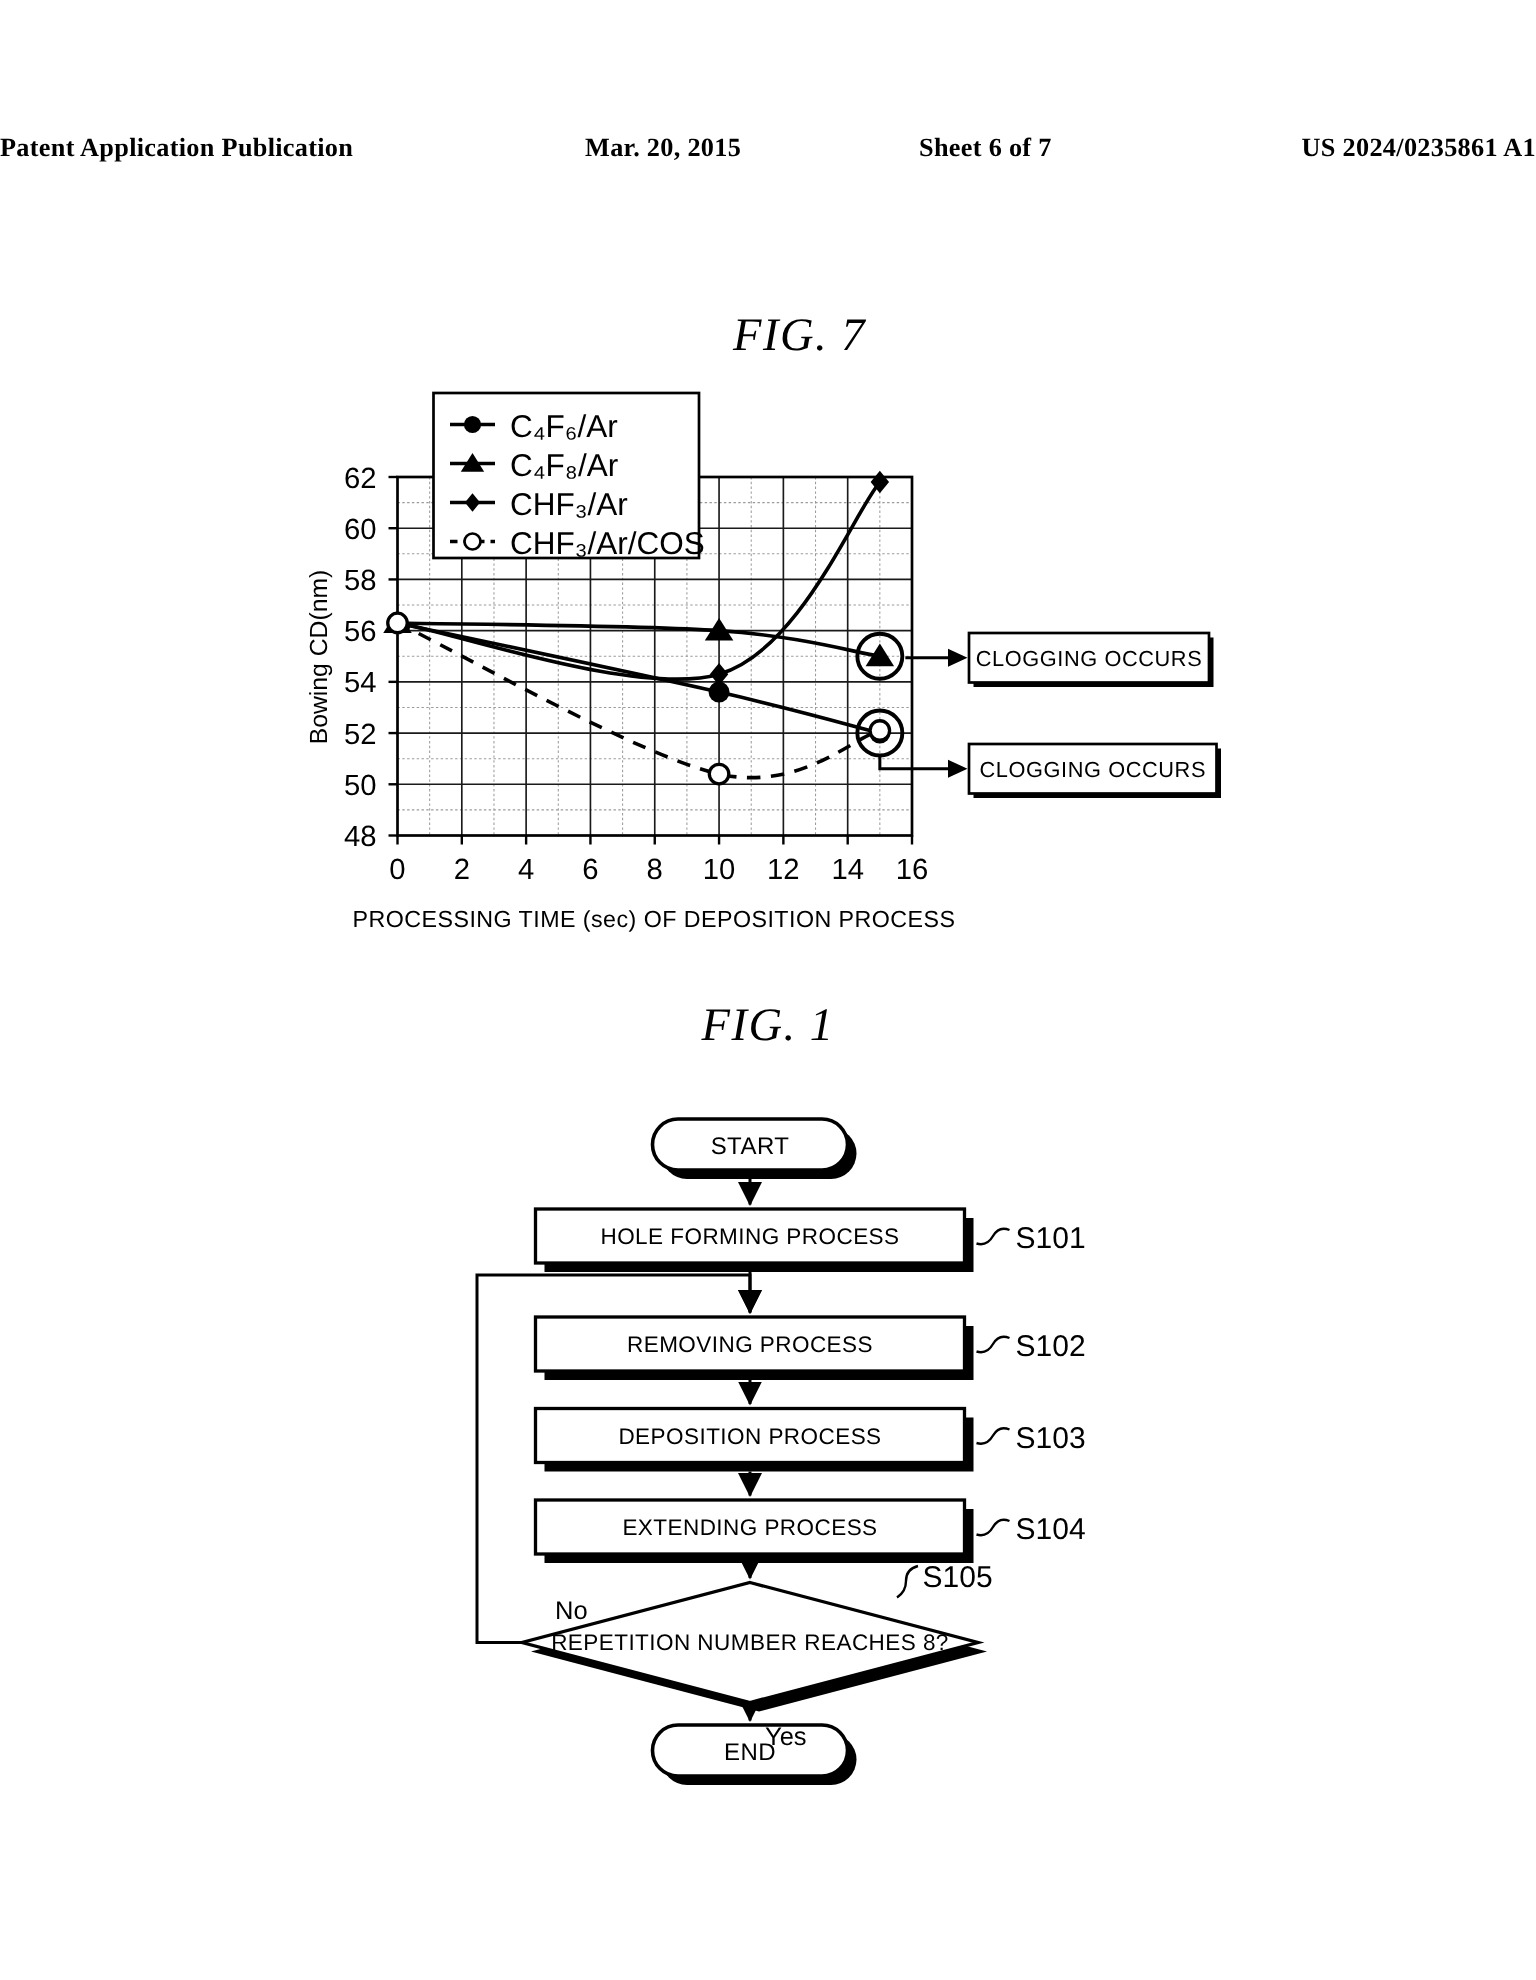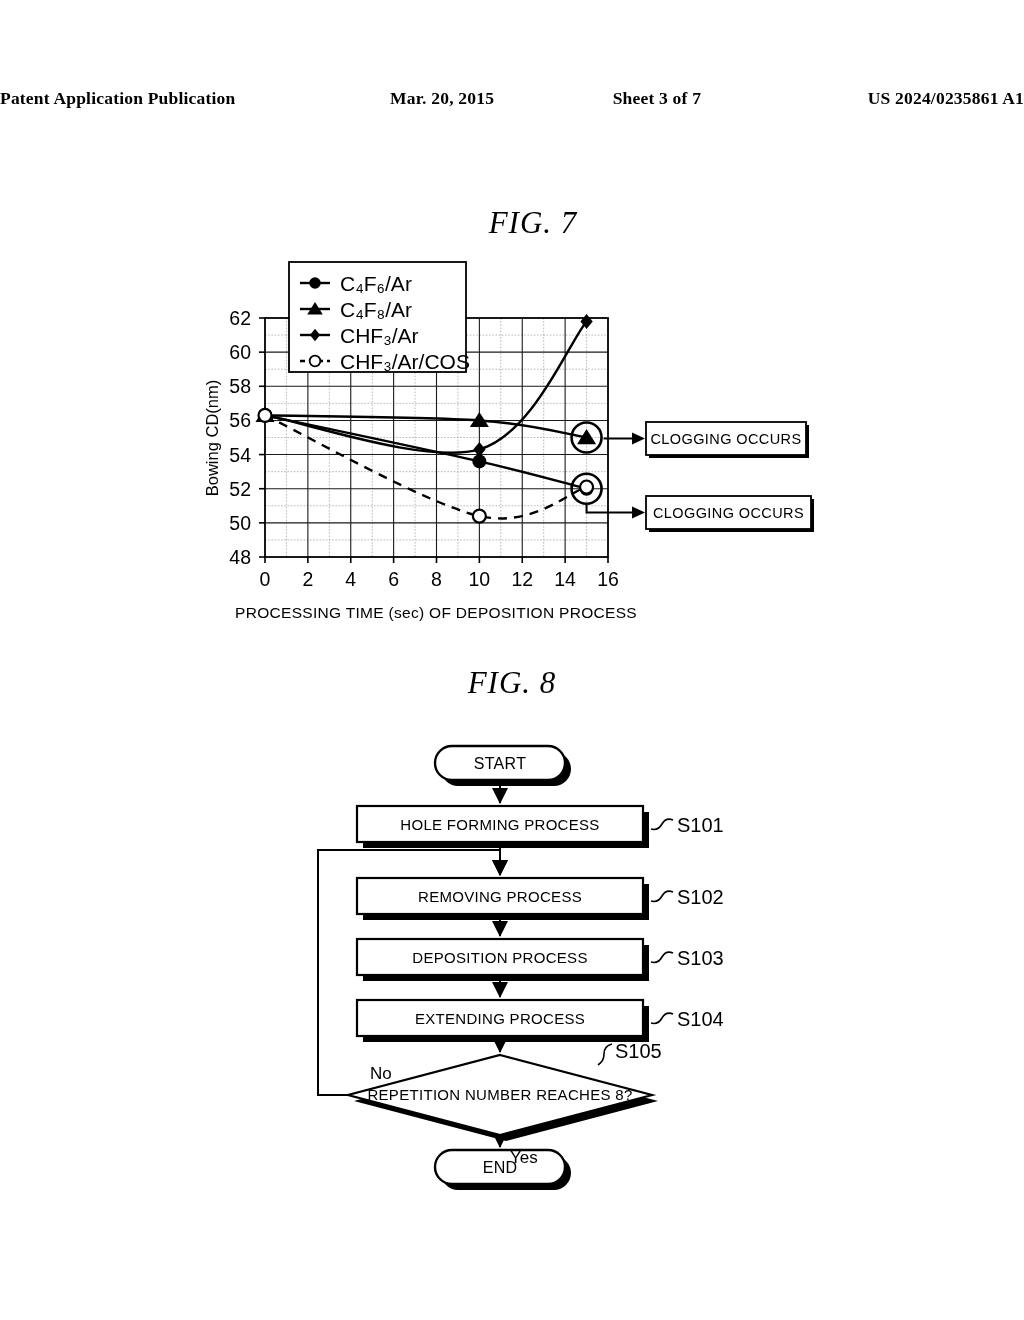--- a/index.html
+++ b/index.html
@@ -35,21 +35,21 @@
   
   #fig8{position:absolute;left:0;top:710px;width:984px;height:500px;}
   #fig8 svg{display:block;}
 </style>
 </head>
 <body>
 
 <div class="pat-header">
   <span class="h-pub">Patent Application Publication</span>
   <span class="h-date">Mar. 20, 2015</span>
-  <span class="h-sheet">Sheet 3 of 7</span>
+  <span class="h-sheet">Sheet 6 of 7</span>
   <span class="h-doc">US 2024/0235861 A1</span>
 </div>
 
 <div class="fig-title" id="fig7-title">FIG. 7</div>
 
 <div id="fig7">
   <svg width="1024" height="390" viewBox="0 0 1024 390" xmlns="http://www.w3.org/2000/svg">
 
     <g id="grid-minor" stroke="#9a9a9a" stroke-width="0.7" stroke-dasharray="1.6 1.6">
         <line x1="286.4375" y1="68" x2="286.4375" y2="307"></line>
@@ -208,21 +208,21 @@
           <g>
             <line x1="300" y1="111" x2="330" y2="111" stroke="#000" stroke-width="2.4" stroke-dasharray="5 4"></line>
             <circle cx="315" cy="111" r="5.33" fill="#fff" stroke="#000" stroke-width="1.804"></circle>
             <text x="340" y="119" font-size="21" fill="#000">CHF₃/Ar/COS</text>
           </g>
         </g>
     </g>
   </svg>
 </div>
 
-<div class="fig-title" id="fig8-title">FIG. 8</div>
+<div class="fig-title" id="fig8-title">FIG. 1</div>
 
 <div id="fig8">
   <svg width="1024" height="500" viewBox="0 0 1024 500" xmlns="http://www.w3.org/2000/svg">
     <defs>
       <marker id="arrowhead" markerWidth="9" markerHeight="9" refX="7.5" refY="4" orient="auto">
         <path d="M0,0 L8,4 L0,8 z" fill="#000"></path>
       </marker>
     </defs>
     <g id="flow-shadows" fill="#000">
         <rect x="441" y="42" width="130" height="34" rx="17" ry="17" fill="#000"></rect>

